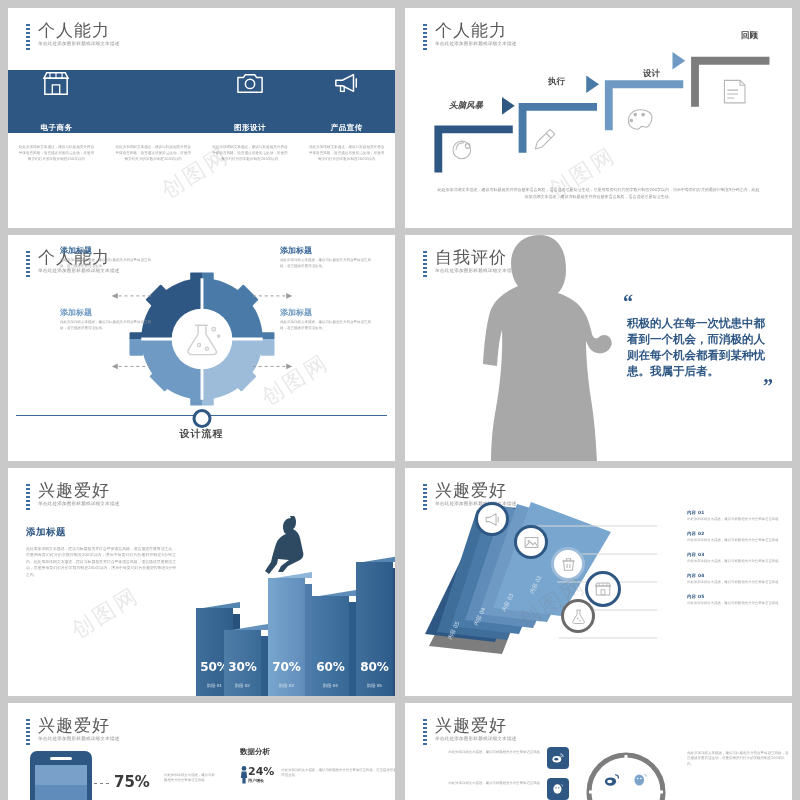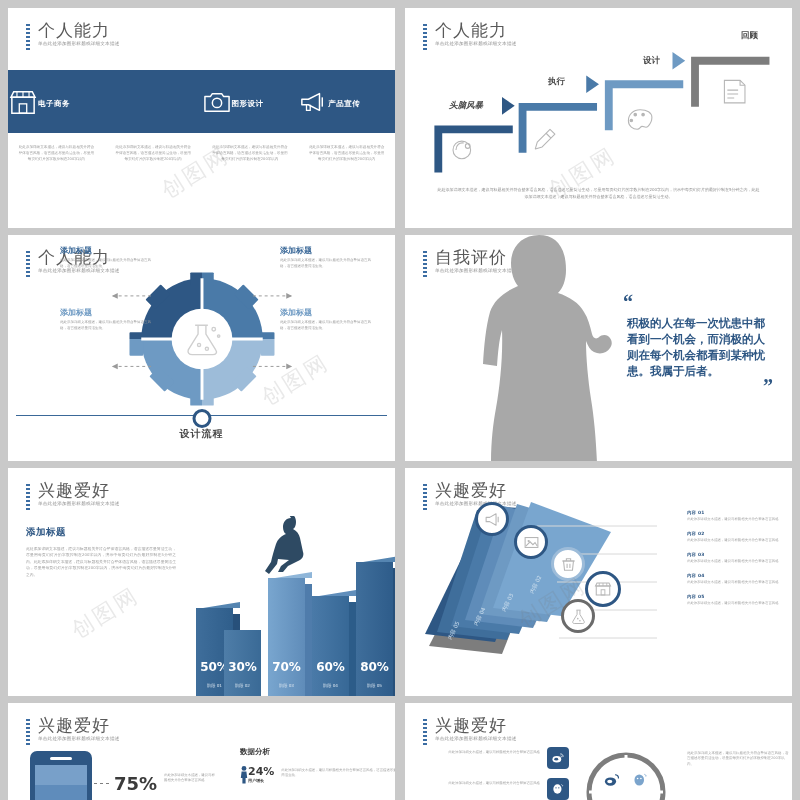--- a/index.html
+++ b/index.html
@@ -46,21 +46,21 @@
     white-space:nowrap;letter-spacing:.2px;
   }
   .hdr.wrap .sub{white-space:normal;width:86px;}
 
   
   .band{
     position:absolute;left:0;right:0;top:62px;height:63px;background:#2e5784;
   }
   .band .cell{
     position:absolute;top:0;width:25%;height:100%;
-    display:flex;flex-direction:row;align-items:center;justify-content:flex-start;
+    display:flex;flex-direction:column;align-items:center;justify-content:space-between;
   }
   .band .cell .ic{width:30px;height:26px;display:block;}
   .band .cell .lb{color:#fff;font-size:7.5px;margin-top:5px;font-weight:bold;letter-spacing:.5px;}
   .descrow{position:absolute;left:0;right:0;top:136px;height:40px;}
   .descrow .c{
     position:absolute;top:0;width:25%;box-sizing:border-box;padding:0 10px;
     font-size:3.6px;line-height:6px;color:#9a9a9a;text-align:center;
   }
 
   
@@ -122,21 +122,21 @@
   .cbadge{position:absolute;border-radius:50%;background:#fff;box-sizing:border-box;
      display:flex;align-items:center;justify-content:center;}
 
   
   .phone{position:absolute;left:22px;top:48px;width:62px;height:72px;
      background:#2e5784;border-radius:7px 7px 0 0;}
   .phone .spk{position:absolute;left:50%;top:6px;transform:translateX(-50%);
      width:22px;height:3px;background:#fff;border-radius:2px;}
   .phone .scr{position:absolute;left:5px;right:5px;top:14px;bottom:0;background:#5f8cbb;}
   .phone .scr .st{position:absolute;left:0;right:0;top:0;height:20px;background:#78a0c9;}
-  .pct{position:absolute;font-size:18px;font-weight:bold;color:#3b3b3b;}
+  .pct{position:absolute;font-size:15px;font-weight:bold;color:#3b3b3b;}
   .pctd{position:absolute;font-size:3.4px;line-height:4.8px;color:#a0a0a0;width:52px;}
   .dashc{position:absolute;height:1px;
      background:repeating-linear-gradient(to right,#7e7e7e 0 3px,transparent 3px 6px);}
   .panel{position:absolute;left:232px;top:44px;width:158px;}
   .panel .pt{font-size:7.5px;font-weight:bold;color:#3b3b3b;}
   .panel .prow{display:flex;align-items:flex-start;margin-top:9px;}
   .panel .prow .fig{width:8px;}
   .panel .prow .big{font-size:11px;font-weight:bold;color:#3b3b3b;line-height:12px;}
   .panel .prow .cap{font-size:4px;font-weight:bold;color:#3b3b3b;}
   .panel .prow .txt{font-size:3.4px;line-height:5px;color:#a0a0a0;flex:1;margin-left:7px;padding-top:2px;}
@@ -236,21 +236,21 @@
       </g>
       <g fill="none" stroke="#b6b6b6" stroke-width="1.1">
         <path d="M326 72h16l5 5v18h-21z"></path>
         <path d="M342 72v5h5"></path>
         <path d="M329 82h11M329 86h11M329 90h7"></path>
       </g>
     </svg>
 
     <div style="position:absolute;left:44px;top:92px;font-size:8.5px;font-weight:bold;color:#4a4a4a;font-style:italic;">头脑风暴</div>
     <div style="position:absolute;left:143px;top:68px;font-size:8.5px;font-weight:bold;color:#4a4a4a;">执行</div>
-    <div style="position:absolute;left:238px;top:47px;font-size:8.5px;font-weight:bold;color:#4a4a4a;">设计</div>
+    <div style="position:absolute;left:238px;top:60px;font-size:8.5px;font-weight:bold;color:#4a4a4a;">设计</div>
     <div style="position:absolute;left:336px;top:22px;font-size:8.5px;font-weight:bold;color:#4a4a4a;">回顾</div>
 
     <div class="s2foot">此处添加详细文本描述，建议与标题相关并符合整体语言风格，语言描述尽量简洁生动，尽量用每页幻灯片的字数控制在200字以内，演示中每页幻灯片的最好控制在5分钟之内，此处添加详细文本描述，建议与标题相关并符合整体语言风格，语言描述尽量简洁生动。</div>
     <div class="wm" style="left:140px;top:150px;">创图网</div>
   </div>
 
   <div class="slide s3">
     <div class="hdr">
       <div class="mark"></div>
       <div class="ttl">个人能力</div>
@@ -400,21 +400,21 @@
     </div>
 
     <div class="chart">
       <div class="bar" style="left:16px;height:88px;">
         <div class="face" style="height:88px;background:linear-gradient(to right,#3f6e9b,#2f5e8b);"></div>
         <div class="side" style="height:82px;background:#27507a;"></div>
         <div class="topf" style="top:-6px;background:#5585b1;clip-path:polygon(16% 100%,100% 0,100% 100%,0 100%);"></div>
         <div class="pv">50%</div>
         <div class="pl">阶段 01</div>
       </div>
-      <div class="bar" style="left:44px;height:66px;padding-left:46px;">
+      <div class="bar" style="left:44px;height:66px;">
         <div class="face" style="height:66px;background:linear-gradient(to right,#4e7da8,#3a6a96);"></div>
         <div class="side" style="height:60px;background:#2f5e8b;"></div>
         <div class="topf" style="top:-6px;background:#6492bd;clip-path:polygon(16% 100%,100% 0,100% 100%,0 100%);"></div>
         <div class="pv">30%</div>
         <div class="pl">阶段 02</div>
       </div>
       <div class="bar" style="left:88px;height:118px;">
         <div class="face" style="height:118px;background:linear-gradient(to right,#79a6cf,#5f8cb9);"></div>
         <div class="side" style="height:112px;background:#4f7cab;"></div>
         <div class="topf" style="top:-6px;background:#8fb6d9;clip-path:polygon(16% 100%,100% 0,100% 100%,0 100%);"></div>

